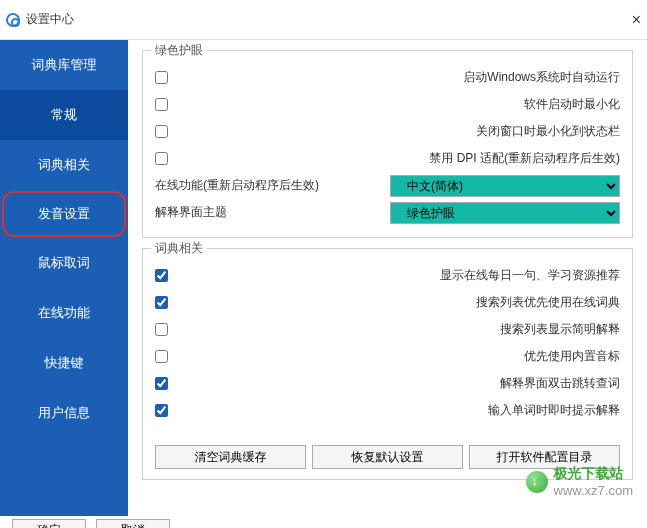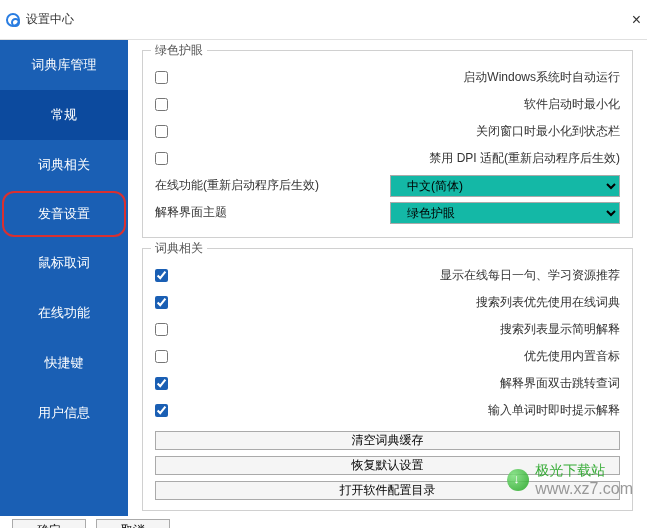--- a/index.html
+++ b/index.html
@@ -15,29 +15,29 @@
   .sidebar .item.active { background: #0c4a9e; }
   .sidebar .item.highlighted { border: 2px solid #d93030; border-radius: 12px; margin: 1px 2px; height: 46px; }
   .content { flex: 1; padding: 10px 14px 0 14px; overflow: hidden; }
   .group { border: 1px solid #d0d0d0; margin-bottom: 10px; position: relative; padding: 14px 12px 10px 12px; }
   .group .legend { position: absolute; top: -9px; left: 8px; background: #fff; padding: 0 4px; color: #555; font-size: 12px; }
   .row { display: flex; align-items: center; height: 25px; margin-bottom: 2px; justify-content: space-between; }
   .row input[type=checkbox] { width: 13px; height: 13px; margin-right: 6px; accent-color: #1a5fb4; }
   .row .lbl { color: #333; }
   .row .labelcol { width: 220px; color: #333; }
   .row select { flex: 0 0 230px; height: 22px; border: 1px solid #aaa; background: #14b8a6; padding: 0 12px; font-size: 12px; }
-  .btnrow { display: flex; gap: 6px; margin-top: 8px; flex-direction: column; }
+  .btnrow { display: flex; gap: 6px; margin-top: 22px; }
   .btnrow button { flex: 1; height: 24px; border: 1px solid #aaa; background: #f5f5f5; cursor: pointer; font-size: 12px; }
   .footer { height: 28px; display: flex; align-items: center; padding: 0 12px; gap: 10px; }
   .footer button { width: 74px; height: 22px; border: 1px solid #aaa; background: #f5f5f5; cursor: pointer; font-size: 12px; }
   .watermark { position: absolute; right: 14px; bottom: 30px; display: flex; align-items: center; gap: 6px; opacity: 0.85; pointer-events: none; }
   .watermark .ico { width: 22px; height: 22px; border-radius: 50%; background: radial-gradient(circle at 30% 30%, #7be07b, #1aa01a); position: relative; }
   .watermark .ico::after { content: "↓"; position: absolute; color: #fff; font-weight: bold; left: 6px; top: 2px; font-size: 13px; }
-  .watermark .txt1 { font-size: 14px; color: #1aa01a; font-weight: normal; }
-  .watermark .txt2 { font-size: 16px; color: #888; }
+  .watermark .txt1 { font-size: 14px; color: #1aa01a; font-weight: bold; }
+  .watermark .txt2 { font-size: 13px; color: #888; }
 </style>
 </head>
 <body>
 
 <div class="titlebar">
   <span class="logo"></span>
   <span class="ttl">设置中心</span>
   <span class="close">×</span>
 </div>
 

